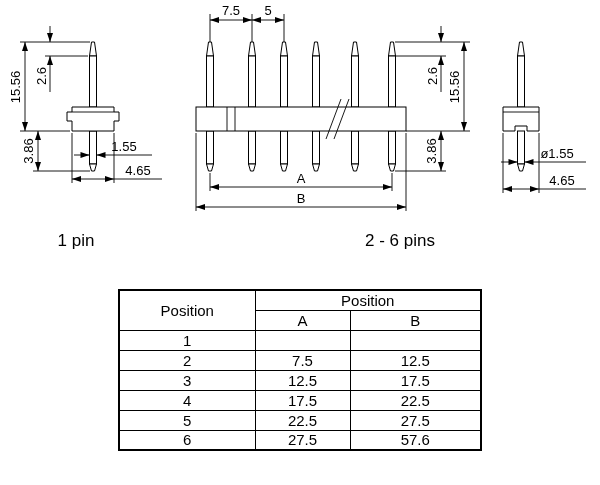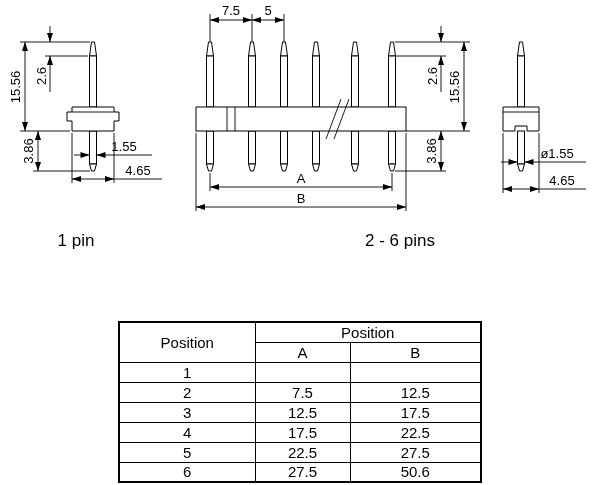--- a/index.html
+++ b/index.html
@@ -5,21 +5,21 @@
   * { margin:0; padding:0; box-sizing:border-box; }
   html,body { width:600px; height:485px; }
   body { background:#ffffff; font-family:"Liberation Sans", sans-serif; color:#000; }
   .canvas { position:relative; width:600px; height:485px; background:#fff; overflow:hidden; }
   svg { display:block; }
   .part { fill:#ffffff; stroke:#000000; stroke-width:1; }
   .ln   { stroke:#000000; stroke-width:0.9; fill:none; }
   .arrow { fill:#000000; stroke:none; }
   text.dim { font-size:13px; fill:#000; font-family:"Liberation Sans", sans-serif; }
   text.caption { font-size:17px; fill:#000; font-family:"Liberation Sans", sans-serif; }
-  .table-wrap { position:absolute; left:118px; top:289px;margin-top:32px; }
+  .table-wrap { position:absolute; left:118px; top:289px; }
   table { border-collapse:collapse; border:2px solid #000; background:#fff; }
   th, td { border:1px solid #000; font-size:15px; font-weight:normal; text-align:center;
            vertical-align:middle; height:20px; padding:0 4px; }
   .col-pos { width:136px; } .col-a { width:95px; } .col-b { width:131px; }
 </style>
 </head>
 <body>
 
 <div class="canvas">
 
@@ -264,19 +264,19 @@
           <td>22.5</td>
         </tr>
         <tr>
           <td>5</td>
           <td>22.5</td>
           <td>27.5</td>
         </tr>
         <tr>
           <td>6</td>
           <td>27.5</td>
-          <td>50.6</td>
+          <td>57.6</td>
         </tr>
       </tbody>
     </table>
   </div>
 
 </div>
 
 </body></html>

